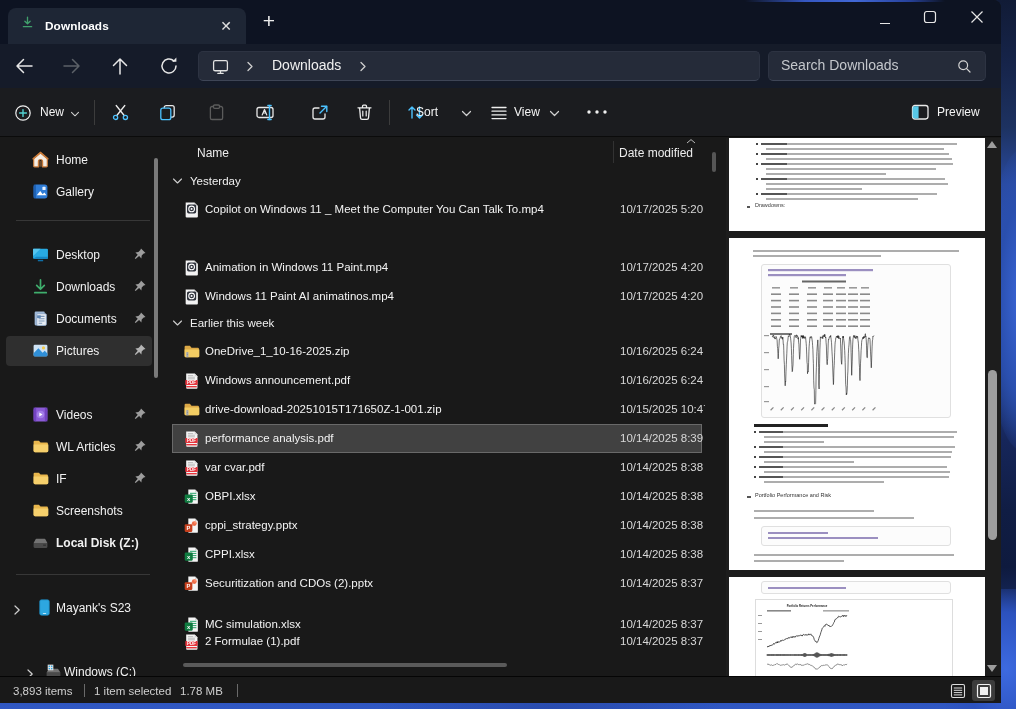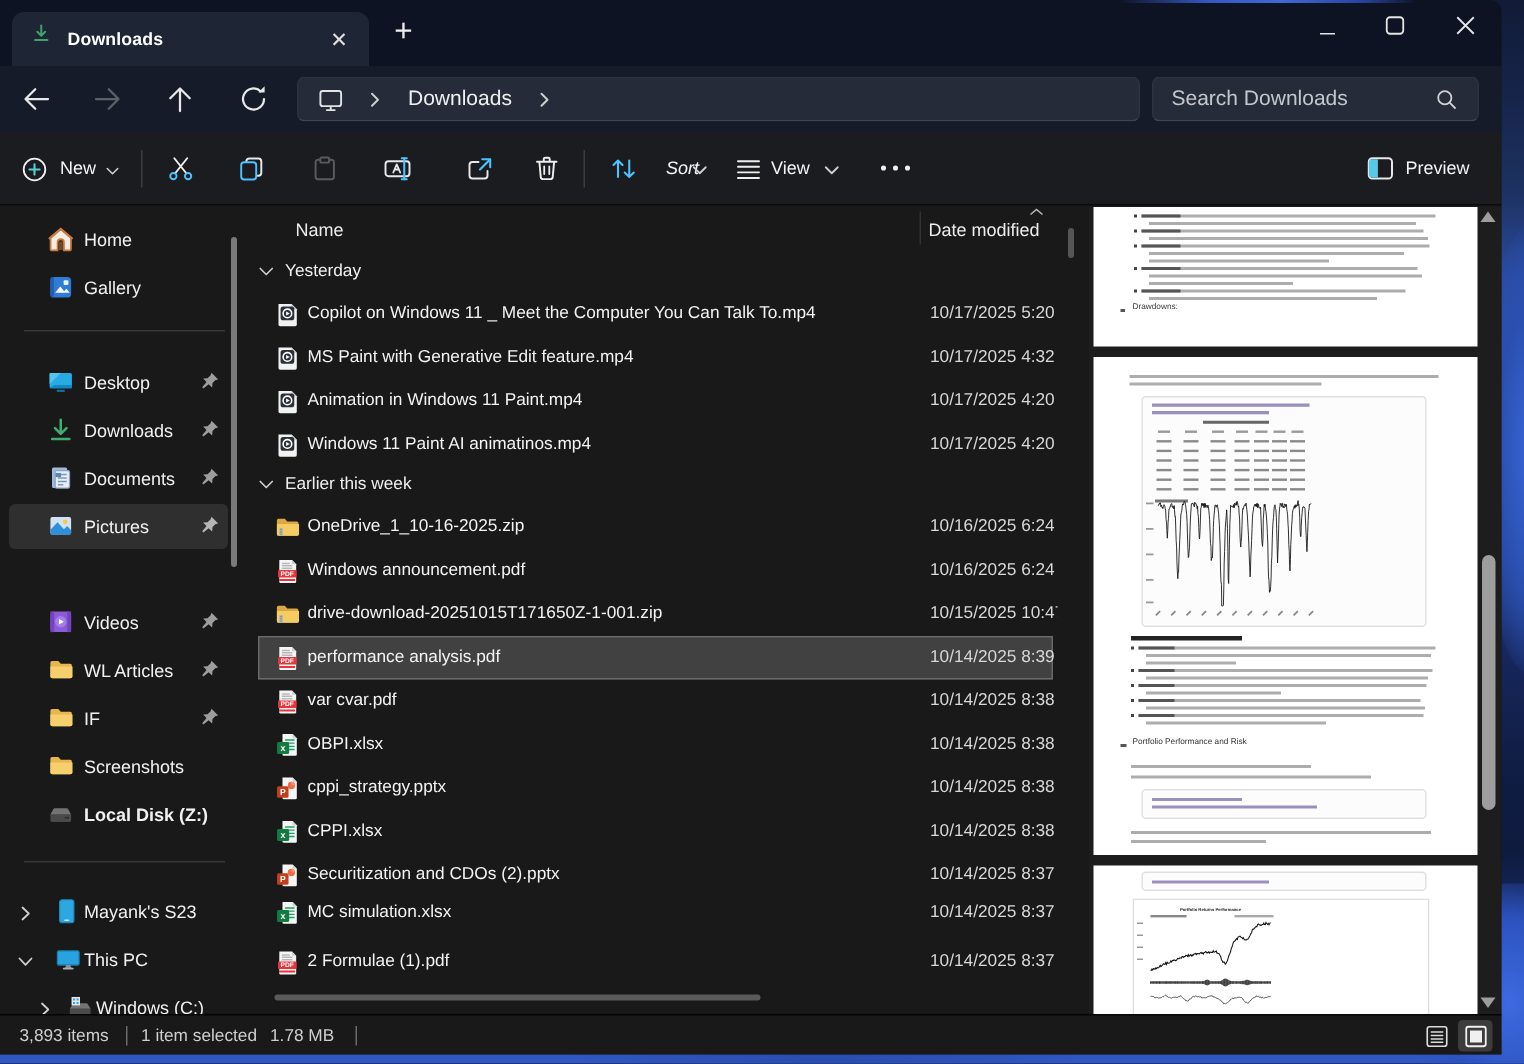--- a/index.html
+++ b/index.html
@@ -161,21 +161,21 @@
     <svg style="position:absolute;left:355px;top:15px;" width="19" height="19" viewBox="0 0 19 19">
         <path d="M3 4.8h13M7.5 4.5V3.2a1 1 0 0 1 1-1h2a1 1 0 0 1 1 1v1.3" fill="none" stroke="#ededed" stroke-width="1.3" stroke-linecap="round"></path>
         <path d="M4.6 4.9l.9 10a1.6 1.6 0 0 0 1.6 1.5h4.8a1.6 1.6 0 0 0 1.6-1.5l.9-10" fill="none" stroke="#ededed" stroke-width="1.3"></path>
         <path d="M7.8 8v5M11.2 8v5" stroke="#ededed" stroke-width="1.2" stroke-linecap="round"></path>
       </svg>
     <div class="sep" style="left:389px;"></div>
     <svg style="position:absolute;left:406px;top:15px;" width="20" height="19" viewBox="0 0 20 19">
         <path d="M6 15V4M3 7l3-3 3 3" fill="none" stroke="#4cc2ff" stroke-width="1.4" stroke-linecap="round" stroke-linejoin="round"></path>
         <path d="M13.5 4v11M10.5 12l3 3 3-3" fill="none" stroke="#4cc2ff" stroke-width="1.4" stroke-linecap="round" stroke-linejoin="round"></path>
       </svg>
-    <div class="tbtxt" style="left:444px;font-style:italic;">Sort</div>
+    <div class="tbtxt" style="left:416px;">Sort</div>
     <svg style="position:absolute;left:461px;top:22px;" width="11" height="8" viewBox="0 0 11 8">
         <path d="M1.5 1.5l4 4 4-4" fill="none" stroke="#d0d0d0" stroke-width="1.2" stroke-linecap="round" stroke-linejoin="round"></path>
       </svg>
     <svg style="position:absolute;left:490px;top:16px;" width="18" height="18" viewBox="0 0 18 18">
         <path d="M2 3.5h14M2 7.2h14M2 10.9h14M2 14.6h14" stroke="#ededed" stroke-width="1.3" stroke-linecap="round"></path>
       </svg>
     <div class="tbtxt" style="left:514px;">View</div>
     <svg style="position:absolute;left:549px;top:22px;" width="11" height="8" viewBox="0 0 11 8">
         <path d="M1.5 1.5l4 4 4-4" fill="none" stroke="#d0d0d0" stroke-width="1.2" stroke-linecap="round" stroke-linejoin="round"></path>
       </svg>
@@ -307,32 +307,20 @@
       <div class="srow" style="top:455px;">
           <div class="chev"><svg width="12" height="12" viewBox="0 0 12 12">
               <path d="M4 2l4.2 4L4 10" fill="none" stroke="#cfcfcf" stroke-width="1.2" stroke-linecap="round" stroke-linejoin="round"></path>
             </svg></div>
           <div class="sicon" style="left:31px;"><svg width="15" height="17" viewBox="0 0 14 16">
               <rect x="2.5" y="0.8" width="9" height="14.4" rx="1.6" fill="#2da7e0"></rect>
               <rect x="2.5" y="0.8" width="9" height="14.4" rx="1.6" fill="none" stroke="#1c86ba" stroke-width="0.7"></rect>
               <rect x="5.4" y="13.1" width="3.2" height="1" rx="0.5" fill="#bfe8f8"></rect>
             </svg></div>
           <div class="slabel">Mayank's S23</div>
-        </div>
-      <div class="srow" style="top:487px;">
-          <div class="chev"><svg width="12" height="12" viewBox="0 0 12 12">
-              <path d="M2 4l4 4.2L10 4" fill="none" stroke="#cfcfcf" stroke-width="1.2" stroke-linecap="round" stroke-linejoin="round"></path>
-            </svg></div>
-          <div class="sicon" style="left:31px;"><svg width="17" height="17" viewBox="0 0 16 16">
-              <rect x="1.2" y="2.8" width="13.6" height="8.8" rx="1" fill="#29a3dd"></rect>
-              <rect x="1.2" y="2.8" width="13.6" height="8.8" rx="1" fill="none" stroke="#1b7fb4" stroke-width="0.8"></rect>
-              <path d="M5.5 13.6c.9-.5 1.1-1.3 1.1-2h2.8c0 .7.2 1.5 1.1 2z" fill="#8a9097"></path>
-              <rect x="4.6" y="13.4" width="6.8" height="1.1" rx="0.5" fill="#aab0b6"></rect>
-            </svg></div>
-          <div class="slabel">This PC</div>
         </div>
       <div class="srow" style="top:519px;">
           <div class="chev" style="left:18px;"><svg width="12" height="12" viewBox="0 0 12 12">
               <path d="M4 2l4.2 4L4 10" fill="none" stroke="#cfcfcf" stroke-width="1.2" stroke-linecap="round" stroke-linejoin="round"></path>
             </svg></div>
           <div class="sicon" style="left:39px;"><svg width="17" height="17" viewBox="0 0 16 16">
               <path d="M1.5 9h13v3.2a1 1 0 0 1-1 1h-11a1 1 0 0 1-1-1z" fill="#4a4a4a"></path>
               <path d="M1.5 9l1.8-3a1 1 0 0 1 .9-.5h7.6a1 1 0 0 1 .9.5l1.8 3z" fill="#737373"></path>
               <rect x="3" y="2" width="4.4" height="4.4" fill="#28a8e8"></rect>
               <rect x="3" y="2" width="4.4" height="4.4" fill="none" stroke="#e8e8e8" stroke-width="0.9"></rect>
@@ -359,31 +347,20 @@
           <div class="ficon"><svg width="17" height="17" viewBox="0 0 16 16">
               <path d="M2.5 1.5h8.2L14 4.8v9.7a1 1 0 0 1-1 1H3.5a1 1 0 0 1-1-1z" fill="#f2f2f2"></path>
               <path d="M10.7 1.5L14 4.8h-3.3z" fill="#c9c9c9"></path>
               <rect x="3.8" y="3.2" width="8.6" height="8.6" rx="1.6" fill="#2b2f38"></rect>
               <circle cx="8.1" cy="7.5" r="2.7" fill="none" stroke="#fff" stroke-width="1"></circle>
               <path d="M7.3 6.2l2.3 1.3-2.3 1.3z" fill="#fff"></path>
             </svg></div>
           <div class="fname">Copilot on Windows 11 _ Meet the Computer You Can Talk To.mp4</div>
           <div class="fdate">10/17/2025 5:20</div>
         </div>
-      <div class="frow" style="top:86px;">
-          <div class="ficon"><svg width="17" height="17" viewBox="0 0 16 16">
-              <path d="M2.5 1.5h8.2L14 4.8v9.7a1 1 0 0 1-1 1H3.5a1 1 0 0 1-1-1z" fill="#f2f2f2"></path>
-              <path d="M10.7 1.5L14 4.8h-3.3z" fill="#c9c9c9"></path>
-              <rect x="3.8" y="3.2" width="8.6" height="8.6" rx="1.6" fill="#2b2f38"></rect>
-              <circle cx="8.1" cy="7.5" r="2.7" fill="none" stroke="#fff" stroke-width="1"></circle>
-              <path d="M7.3 6.2l2.3 1.3-2.3 1.3z" fill="#fff"></path>
-            </svg></div>
-          <div class="fname">MS Paint with Generative Edit feature.mp4</div>
-          <div class="fdate">10/17/2025 4:32</div>
-        </div>
       <div class="frow" style="top:115px;">
           <div class="ficon"><svg width="17" height="17" viewBox="0 0 16 16">
               <path d="M2.5 1.5h8.2L14 4.8v9.7a1 1 0 0 1-1 1H3.5a1 1 0 0 1-1-1z" fill="#f2f2f2"></path>
               <path d="M10.7 1.5L14 4.8h-3.3z" fill="#c9c9c9"></path>
               <rect x="3.8" y="3.2" width="8.6" height="8.6" rx="1.6" fill="#2b2f38"></rect>
               <circle cx="8.1" cy="7.5" r="2.7" fill="none" stroke="#fff" stroke-width="1"></circle>
               <path d="M7.3 6.2l2.3 1.3-2.3 1.3z" fill="#fff"></path>
             </svg></div>
           <div class="fname">Animation in Windows 11 Paint.mp4</div>
           <div class="fdate">10/17/2025 4:20</div>
@@ -501,21 +478,21 @@
               <path d="M5 1.3h6.4L14 3.9v10.2a.8.8 0 0 1-.8.8H5.8a.8.8 0 0 1-.8-.8z" fill="#f5f5f5"></path>
               <path d="M11.4 1.3L14 3.9h-2.6z" fill="#cfcfcf"></path>
               <circle cx="10.6" cy="6.2" r="2.3" fill="#ed6c47"></circle>
               <path d="M10.6 3.9v2.3h2.3A2.3 2.3 0 0 0 10.6 3.9z" fill="#ff8f6b"></path>
               <rect x="1.6" y="6.8" width="7.2" height="7.2" rx="1" fill="#c43e1c"></rect>
               <text x="5.2" y="12.3" font-family="Liberation Sans" font-size="5.4" font-weight="bold" fill="#fff" text-anchor="middle">P</text>
             </svg></div>
           <div class="fname">Securitization and CDOs (2).pptx</div>
           <div class="fdate">10/14/2025 8:37</div>
         </div>
-      <div class="frow" style="top:456px;">
+      <div class="frow" style="top:472px;">
           <div class="ficon"><svg width="17" height="17" viewBox="0 0 16 16">
               <path d="M5 1.3h6.4L14 3.9v10.2a.8.8 0 0 1-.8.8H5.8a.8.8 0 0 1-.8-.8z" fill="#f5f5f5"></path>
               <path d="M11.4 1.3L14 3.9h-2.6z" fill="#cfcfcf"></path>
               <path d="M6.6 5h6M6.6 7h6M6.6 9h6M6.6 11h6" stroke="#21a366" stroke-width="0.9"></path>
               <rect x="1.6" y="6.2" width="7.6" height="7.6" rx="1" fill="#107c41"></rect>
               <text x="5.4" y="12" font-family="Liberation Sans" font-size="5.6" font-weight="bold" fill="#fff" text-anchor="middle">x</text>
             </svg></div>
           <div class="fname">MC simulation.xlsx</div>
           <div class="fdate">10/14/2025 8:37</div>
         </div>

